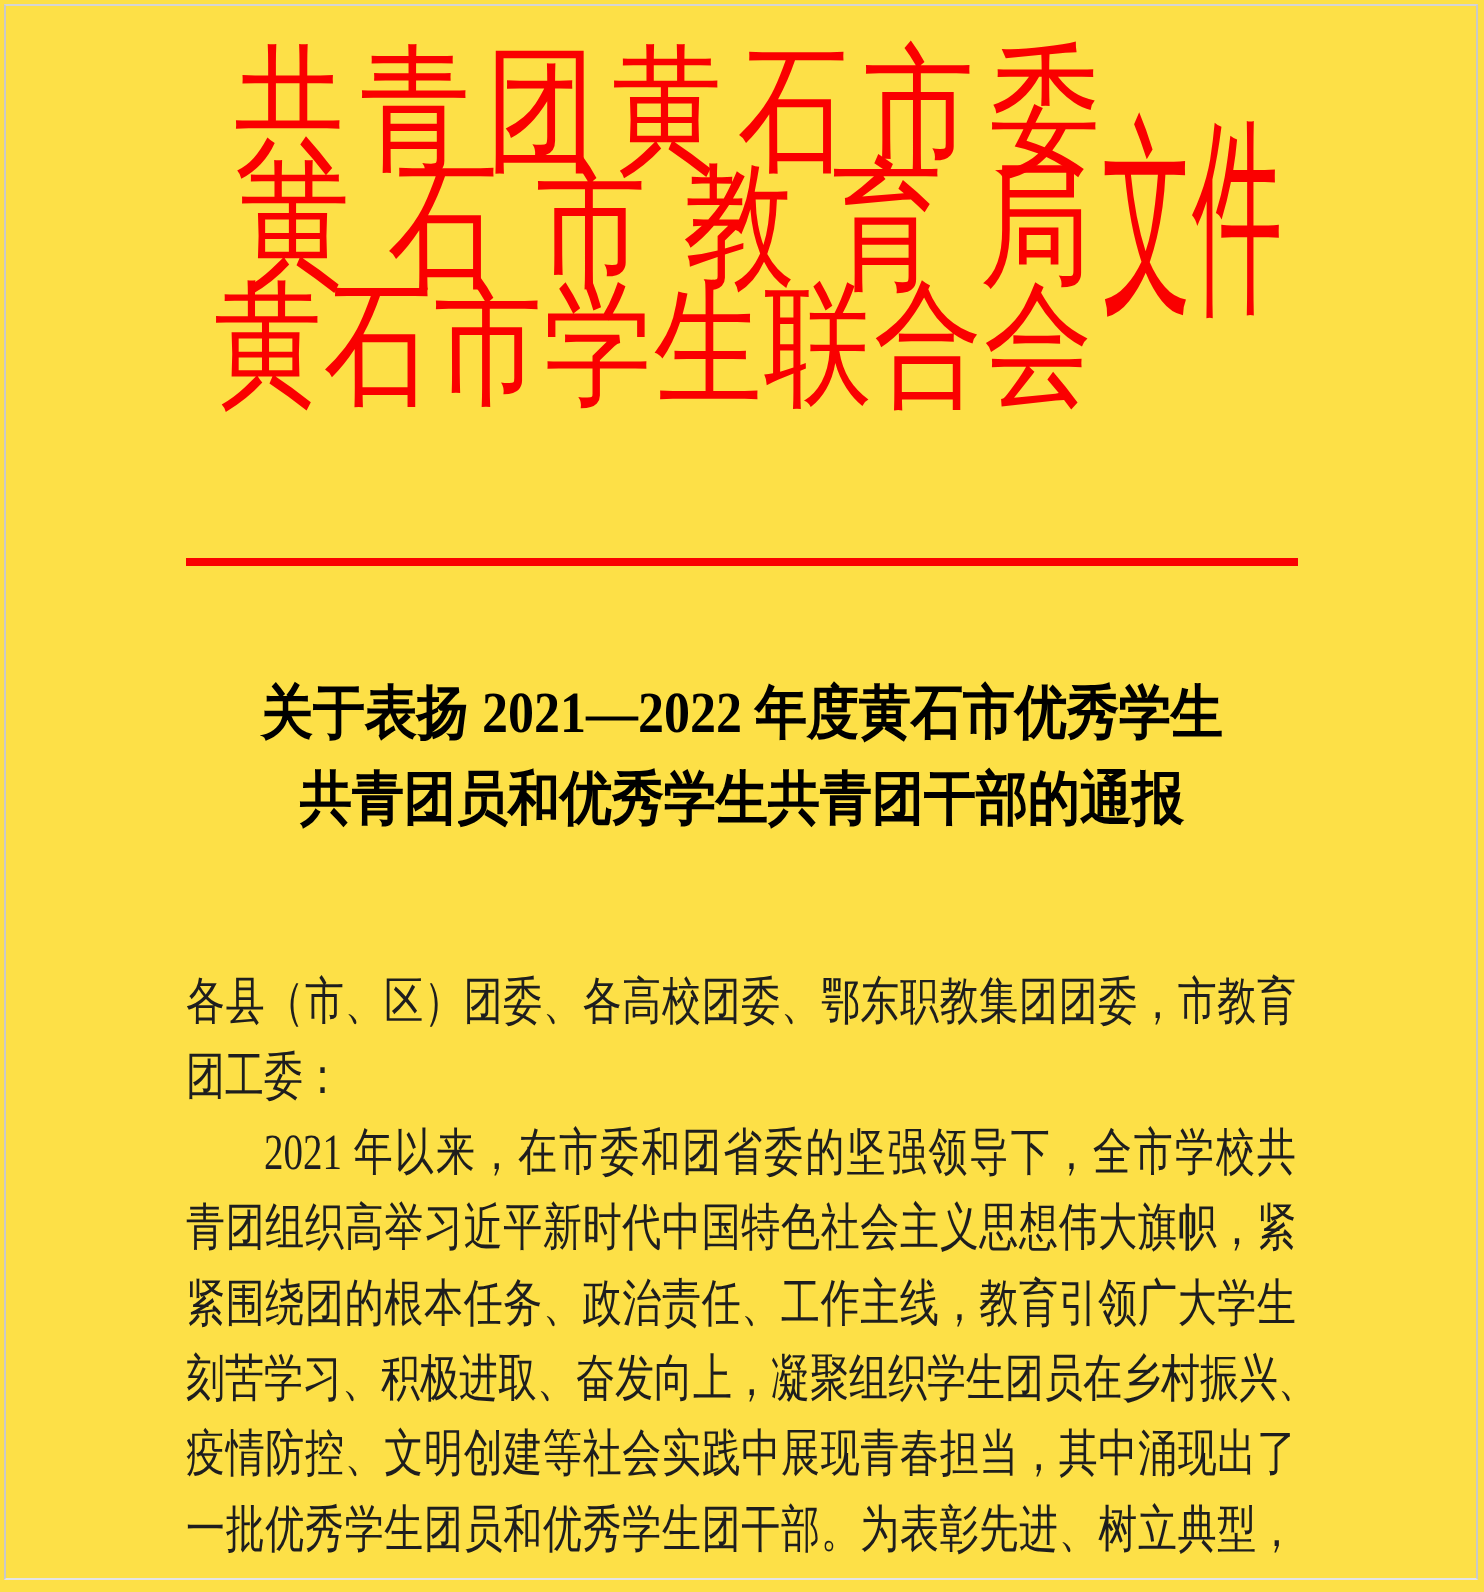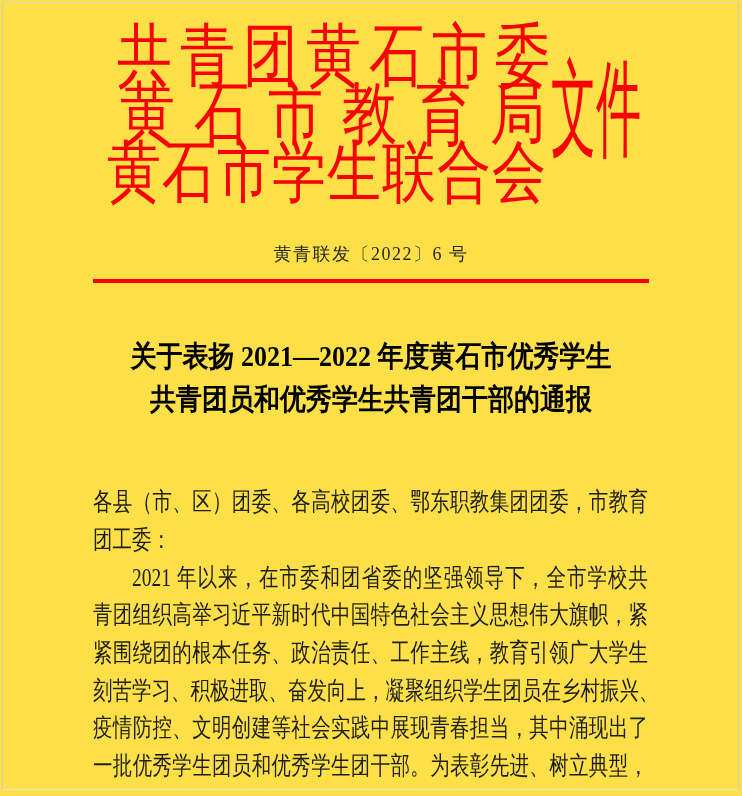--- a/index.html
+++ b/index.html
@@ -109,21 +109,20 @@
 
 <div id="page">
   <div id="page-border"></div>
 
   <div class="org-line" id="org-line-1">共青团黄石市委</div>
   <div class="org-line" id="org-line-2">黄石市教育局</div>
   <div class="org-line" id="org-line-3">黄石市学生联合会</div>
 
   <div id="doc-type">文件</div>
 
-  <div id="doc-number">黄青联发〔2022〕6 号</div>
 
   <div id="red-rule"></div>
 
   <div id="title-block">
     <div>关于表扬 2021—2022 年度黄石市优秀学生</div>
     <div>共青团员和优秀学生共青团干部的通报</div>
   </div>
 
   <div id="body-block">
     <div class="body-line">各县（市、区）团委、各高校团委、鄂东职教集团团委，市教育</div>

